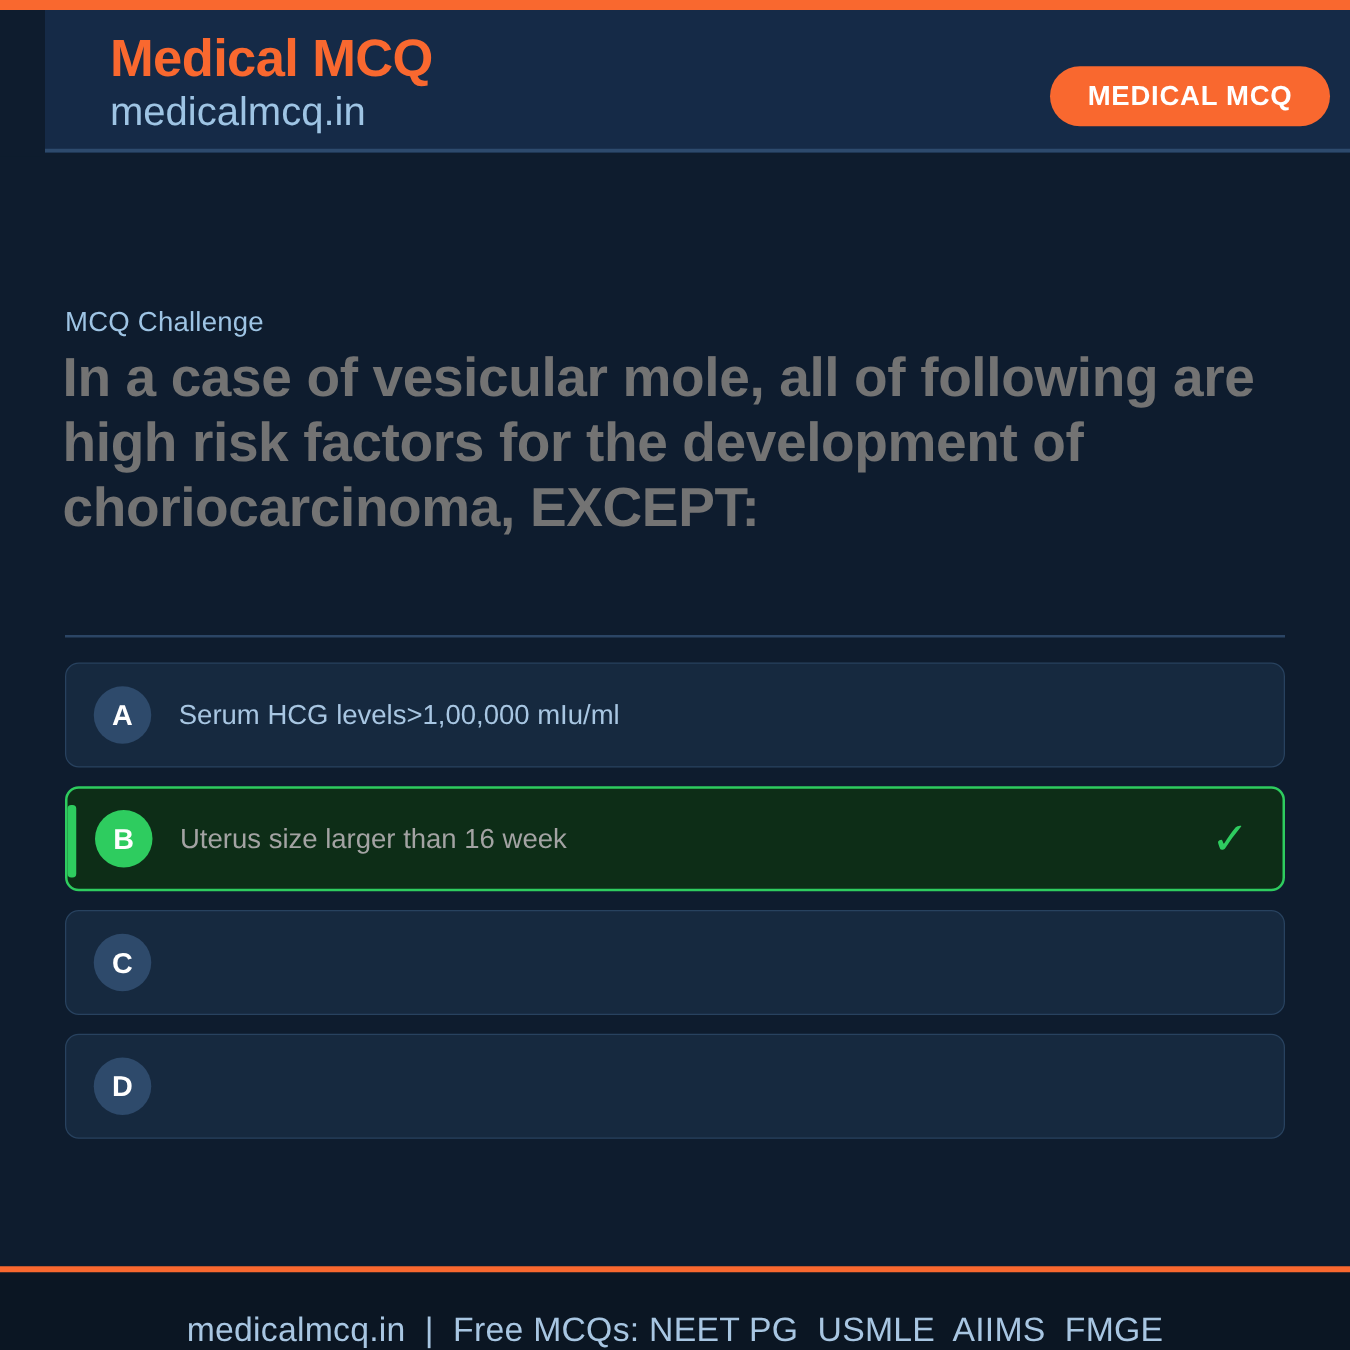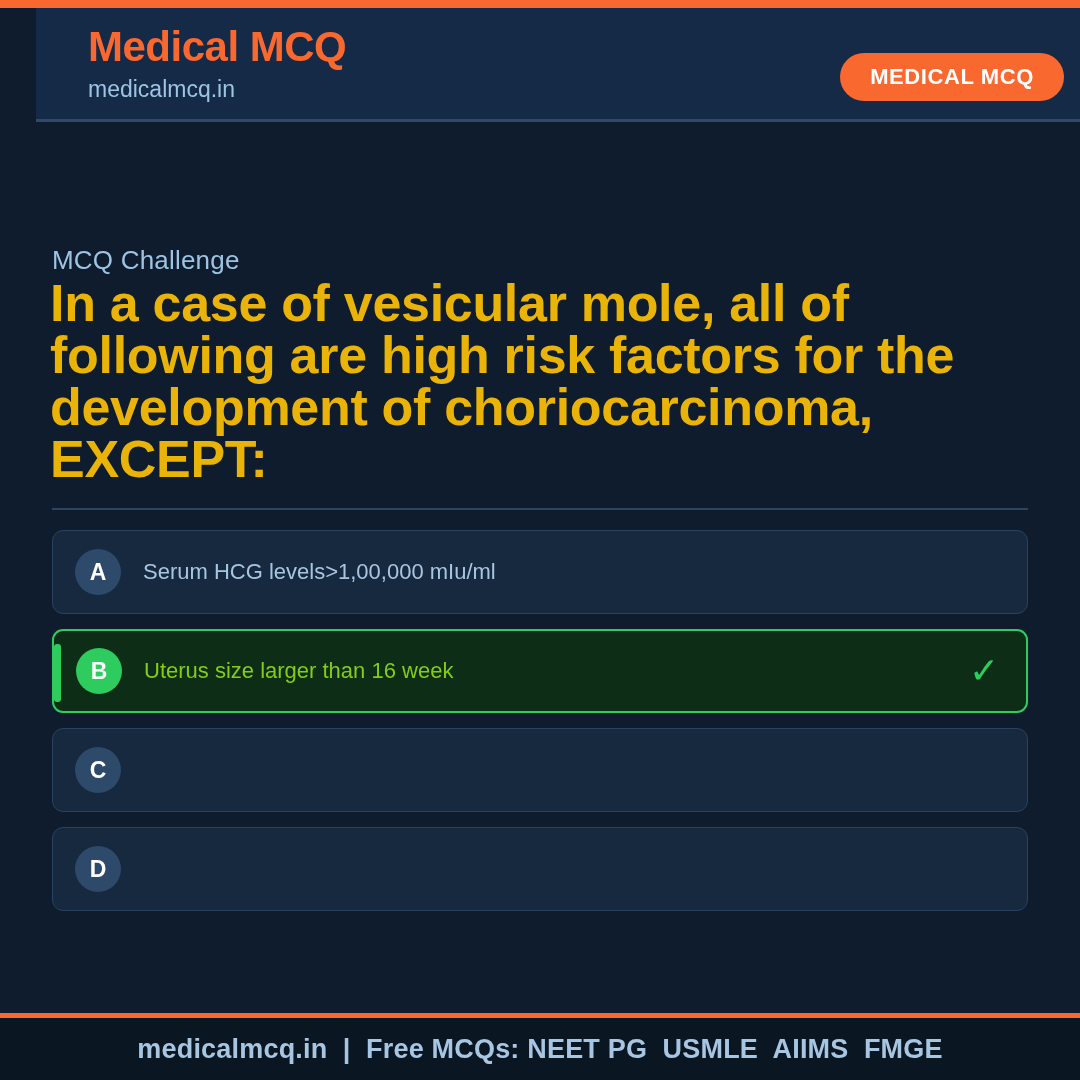--- a/index.html
+++ b/index.html
@@ -41,21 +41,21 @@
     top: 14px;
   }
   .brand-title {
     font-size: 42px;
     font-weight: bold;
     color: #f9682f;
     letter-spacing: -0.5px;
     line-height: 50px;
   }
   .brand-sub {
-    font-size: 23px;
+    font-size: 32px;
     color: #9ec4e4;
     line-height: 30px;
     margin-top: 2px;
   }
   .badge {
     position: absolute;
     right: 52px;
     top: 45px;
     background: #f9682f;
     color: #ffffff;
@@ -71,32 +71,32 @@
     position: absolute;
     top: 125px; left: 0;
     width: 1080px;
     height: 888px;
     background: #0e1c2e;
   }
   .kicker {
     position: absolute;
     left: 52px;
     top: 120px;
-    font-size: 26px;
+    font-size: 22px;
     color: #9ec4e4;
     letter-spacing: 0.2px;
   }
   .question {
     position: absolute;
     left: 50px;
     top: 152px;
     width: 980px;
-    font-size: 52px;
-    font-weight: bold;
-    color: #eab308;
+    font-size: 44px;
+    font-weight: bold;
+    color: #737373;
     line-height: 52px;
     letter-spacing: -0.3px;
   }
   .divider {
     position: absolute;
     left: 52px;
     top: 383px;
     width: 976px;
     height: 2px;
     background: #2b4565;
@@ -154,21 +154,21 @@
     background: #2ecc5f;
     color: #ffffff;
   }
   .opt-text {
     flex: 1 1 auto;
     font-size: 22px;
     color: #a8c6e2;
     line-height: 38px;
   }
   .option.correct .opt-text {
-    color: #84cc16;
+    color: #a3a3a3;
   }
   .check-icon {
     flex: 0 0 auto;
     width: 40px;
     color: #2ecc5f;
     font-size: 36px;
     line-height: 36px;
     text-align: center;
     visibility: hidden;
   }
@@ -182,23 +182,22 @@
     height: 5px;
     background: #f9682f;
   }
   .footer {
     position: absolute;
     bottom: 0; left: 0;
     width: 1080px;
     height: 62px;
     background: #0b1623;
     display: flex;
-    align-items: center;
+    align-items: flex-end;
     justify-content: center;
-    font-weight: bold;
   }
   .footer-text {
     font-size: 27px;
     color: #a8c6e2;
     letter-spacing: 0.2px;
     white-space: pre;
   }
 </style>
 </head>
 <body>

